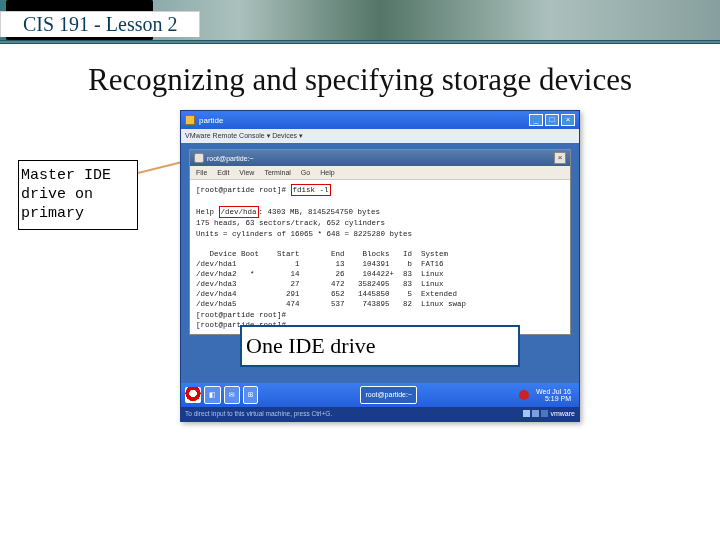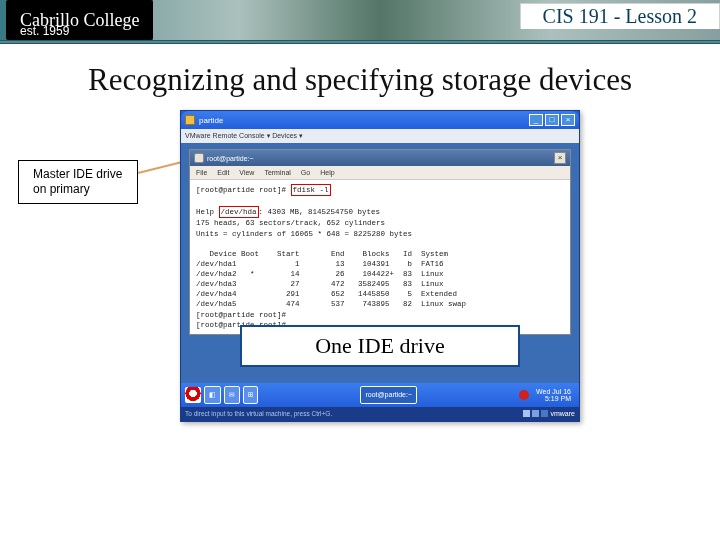--- a/index.html
+++ b/index.html
@@ -2,51 +2,51 @@
 <html><head>
 <meta charset="utf-8">
 <style>
   * { margin: 0; padding: 0; box-sizing: border-box; }
   body { width: 720px; height: 540px; font-family: Arial, sans-serif; background: #fff; overflow: hidden; position: relative; }
 
   .header-band { height: 40px; background: #3a7a85; display: flex; align-items: center; position: relative; }
   .logo { background: #000; color: #fff; font-family: "Brush Script MT", cursive; font-size: 18px; padding: 20px 14px; height: 32px; display: flex; align-items: center; border-radius: 2px; margin-left: 6px; position: relative; }
   .logo .est { font-size: 12px; font-family: Arial; position: absolute; bottom: 2px; left: 14px; }
   .header-photo { flex: 1; height: 40px; background: linear-gradient(90deg,#a0b7b3,#c8d2cb 15%,#5a745f 40%,#c8d2cb 70%,#9aa8a4); opacity: 0.8; }
-  .header-title-wrap { position: absolute; left: 0; right: 0; top: 0; text-align: right; }
+  .header-title-wrap { position: absolute; left: 0; right: 0; top: 8px; text-align: left; }
   .header-title { display: inline-block; background: #fff; color: #093b5c; font-family: "Comic Sans MS", cursive; font-size: 20px; padding: 1px 22px; margin-top: 3px; border: 1px solid #d0d0d0; border-bottom: none; }
   .header-underline { height: 4px; background: #4a8995; border-top: 1px solid #2a5560; border-bottom: 1px solid #2a5560; }
 
   .slide { position: relative; padding: 18px 50px 0 50px; }
   .slide-title { font-family: "Comic Sans MS", cursive; font-size: 31px; color: #111; text-align: center; margin-bottom: 12px; }
 
-  .annotation-box { position: absolute; left: 18px; top: 160px; width: 120px; border: 1px solid #000; padding: 6px 14px; font-family: Liberation Sans, sans-serif; font-size: 12px; line-height: 1.25; background: #fff; }
+  .annotation-box { position: absolute; left: 18px; top: 160px; width: 120px; border: 1px solid #000; padding: 6px 2px; font-family: Liberation Mono, monospace; font-size: 15px; line-height: 1.25; background: #fff; }
   .pointer { position: absolute; left: 138px; top: 172px; width: 90px; height: 2px; background: #e0a060; transform: rotate(-14deg); transform-origin: left center; }
 
   .vm-window { position: absolute; left: 180px; top: 110px; width: 400px; background: #245edb; border: 1px solid #1a3b88; box-shadow: 2px 2px 5px rgba(0,0,0,0.3); }
-  .vm-title { height: 18px; background: linear-gradient(#3a7df0,#245edb); display: flex; align-items: center; font-size: 8px; color: #fff; padding: 0 4px; border-radius: 8px; }
+  .vm-title { height: 18px; background: linear-gradient(#3a7df0,#245edb); display: flex; align-items: center; font-size: 8px; color: #fff; padding: 0 4px; }
   .vm-title .ico { width: 10px; height: 10px; background: #f0c040; margin-right: 4px; border: 1px solid #a07020; }
   .vm-title .spacer { flex: 1; }
   .win-btn { width: 14px; height: 12px; background: #4a90e0; border: 1px solid #fff; margin-left: 2px; color: #fff; font-size: 8px; text-align: center; line-height: 10px; }
   .vm-sub { height: 14px; background: #e8ecf4; font-size: 7px; display: flex; align-items: center; padding: 0 4px; color: #333; }
   .vm-sub span { margin-right: 8px; }
 
   .desktop { background: #3b6db5; padding: 6px 8px 4px 8px; }
   .term-window { background: #e8e4dc; border: 1px solid #888; }
   .term-title { height: 16px; background: linear-gradient(#5a7eb0,#3a5e90); display: flex; align-items: center; padding: 0 4px; }
   .term-title .dot { width: 10px; height: 10px; border-radius: 2px; background: #e8e4dc; border: 1px solid #888; margin-right: 3px; }
   .term-title .tlabel { font-size: 7px; color: #fff; flex: 1; }
   .term-title .x { width: 12px; height: 12px; background: #e8e4dc; border: 1px solid #888; font-size: 8px; text-align: center; line-height: 10px; color: #333; }
   .term-menu { height: 14px; background: #f0ece4; font-size: 7px; display: flex; gap: 10px; padding: 0 6px; align-items: center; color: #333; border-bottom: 1px solid #ccc; }
   .term-body { background: #fff; font-family: "Courier New", monospace; font-size: 7.5px; line-height: 1.35; padding: 4px 6px; color: #222; min-height: 150px; position: relative; }
   .hl-cmd { border: 1.5px solid #d00; padding: 0 1px; display: inline-block; }
   .hl-dev { border: 1.5px solid #d00; padding: 0 1px; display: inline-block; }
   pre { font-family: inherit; white-space: pre; }
 
-  .overlay-label { position: absolute; left: 240px; top: 325px; width: 280px; border: 2px solid #144a8a; background: #fff; font-family: "Comic Sans MS", cursive; font-size: 22px; text-align: center; padding: 6px 4px; z-index: 20; }
+  .overlay-label { position: absolute; left: 240px; top: 325px; width: 280px; border: 2px solid #144a8a; background: #fff; font-family: "Comic Sans MS", cursive; font-size: 22px; text-align: left; padding: 6px 4px; z-index: 20; }
 
   .taskbar { height: 24px; background: linear-gradient(#3a7df0,#245edb); display: flex; align-items: center; padding: 0 4px; gap: 3px; }
   .tb-btn { height: 18px; background: #5a90f0; border: 1px solid #fff; border-radius: 2px; display: flex; align-items: center; padding: 0 4px; font-size: 7px; color: #fff; }
   .redhat { width: 16px; height: 16px; background: radial-gradient(circle at 50% 40%, #fff 30%, #d00 31%, #d00 60%, #fff 61%); border-radius: 2px; }
   .tb-spacer { flex: 1; }
   .clock { color: #fff; font-size: 7px; text-align: right; line-height: 1; padding: 0 4px; }
   .status { height: 14px; background: #1a3b88; color: #a8c4f0; font-size: 6.5px; display: flex; align-items: center; padding: 0 4px; }
   .status .spacer { flex: 1; }
 
   .vm-brand { color:#fff; font-size:7px; display:flex; align-items:center; gap:2px; }

